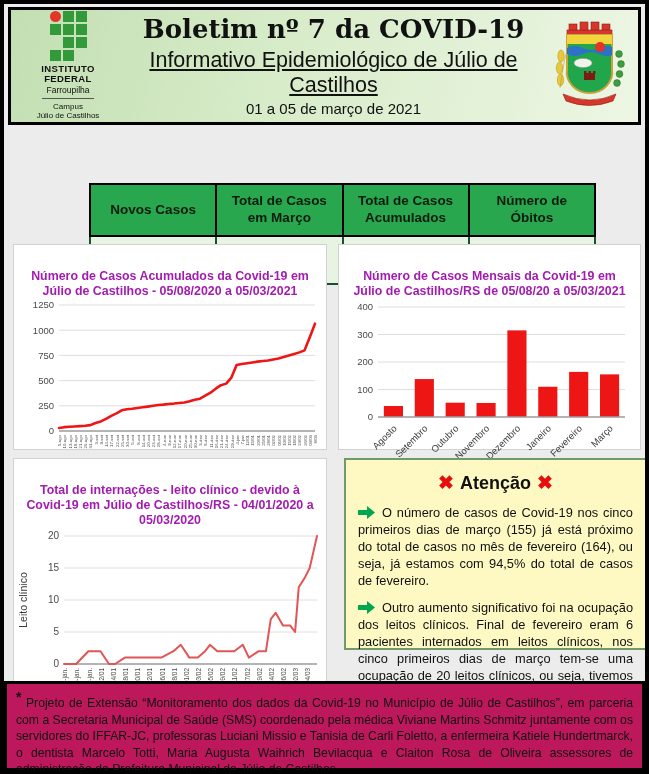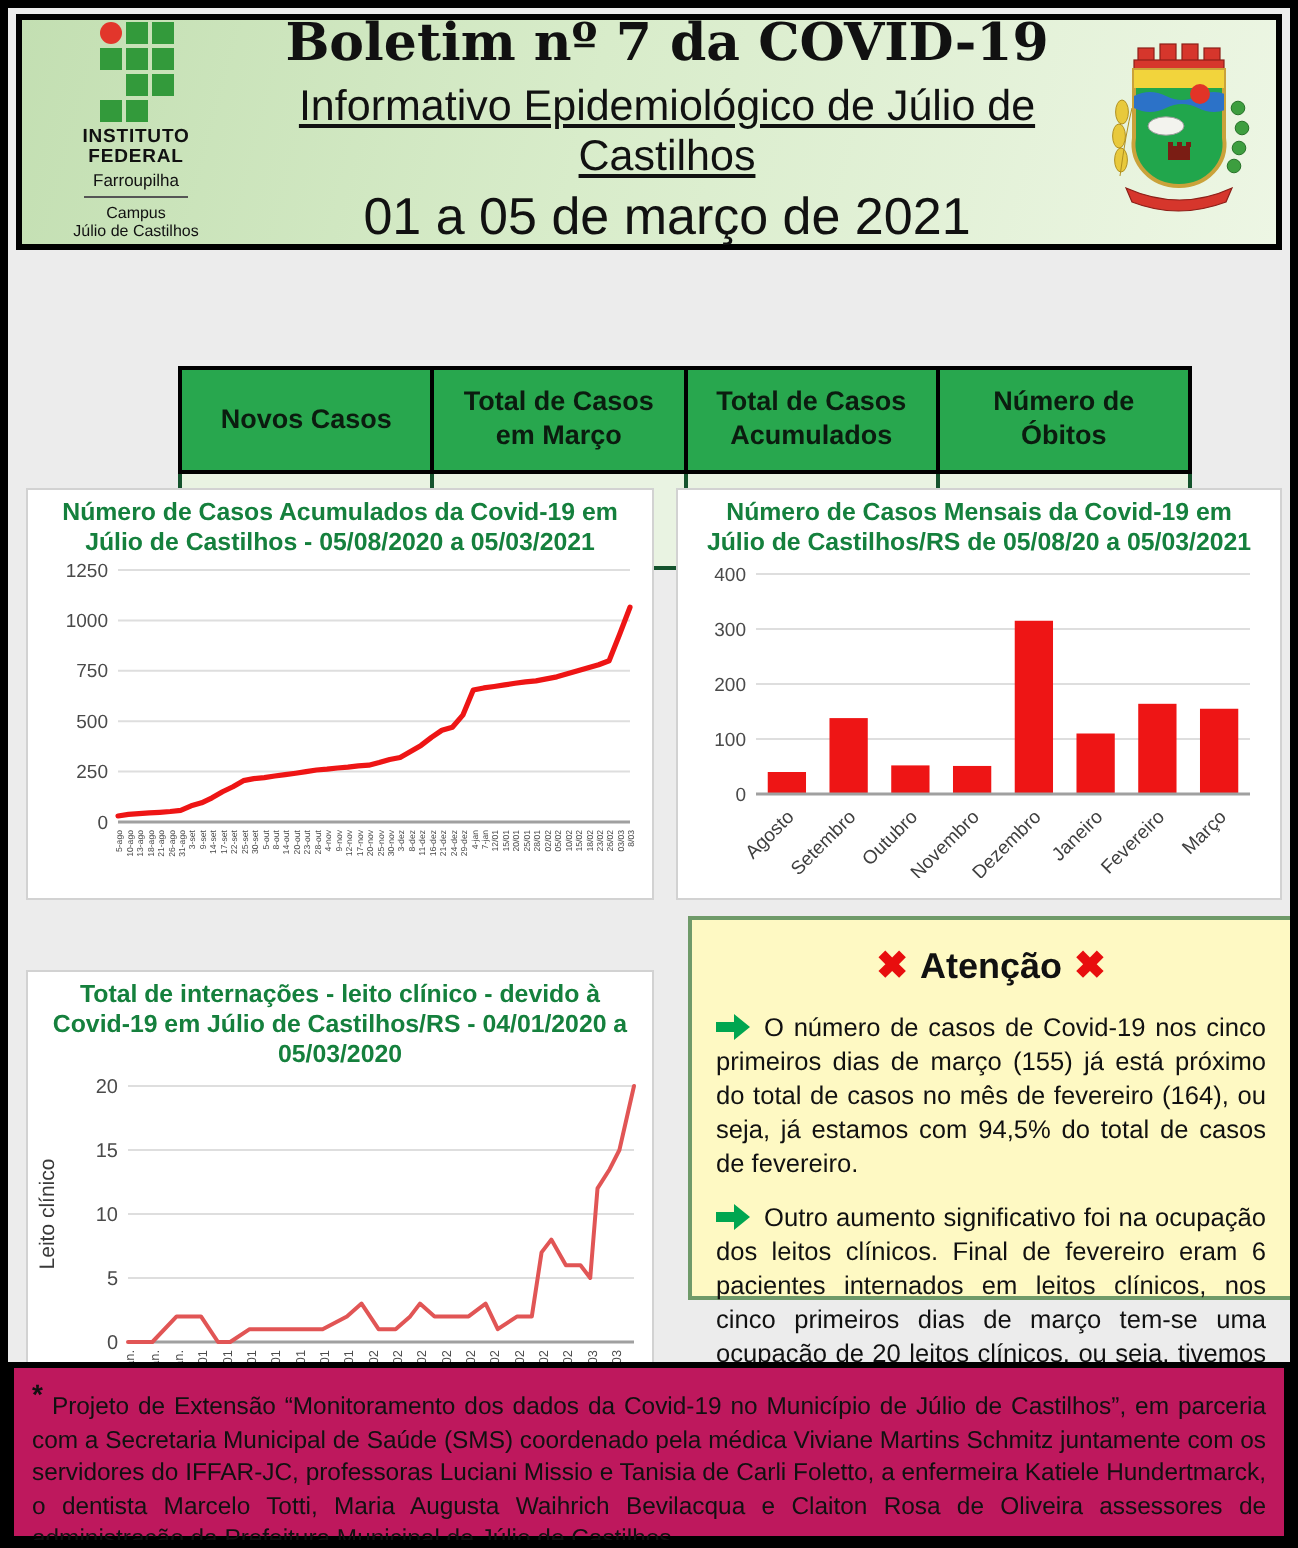--- a/index.html
+++ b/index.html
@@ -16,37 +16,37 @@
   .if-sq{background:#339a3b;}
   .if-sq.red{background:#e2362b;border-radius:50%;}
   .if-sq.empty{background:transparent;}
   .if-l1{font-size:9.5px;font-weight:bold;letter-spacing:.4px;line-height:1.05;}
   .if-l3{font-size:8.5px;margin-top:1px;}
   .if-div{width:52px;border-top:1px solid #555;margin:3px auto;}
   .if-l4{font-size:8px;line-height:1.2;}
   .header-titles{flex:1;text-align:center;}
   .h-title{font-family:"DejaVu Serif",serif;font-weight:bold;font-size:26px;line-height:1.1;}
   .h-sub{font-size:21.5px;margin-top:4px;line-height:1.15;text-decoration:underline;}
-  .h-date{font-size:26px;margin-top:2px;}
+  .h-date{font-size:15px;margin-top:2px;}
   .crest{width:76px;flex:none;text-align:center;}
 
   
   table.summary{position:absolute;left:85px;top:135px;width:507px;border-collapse:collapse;table-layout:fixed;margin-top:44px;}
   table.summary th{background:#28a74e;border:2px solid #000;font-size:13.5px;font-weight:bold;
     height:46px;padding:2px 6px;line-height:1.25;color:#062;color:#0b1c0f;}
   table.summary td{background:#e9f3e2;border:2px solid #14532d;font-size:26px;font-weight:bold;
     height:44px;text-align:center;}
 
   
   .card{position:absolute;background:#fff;border:1px solid #d2d2d2;box-sizing:border-box;}
   .card-acc{left:9px;top:240px;width:314px;height:206px;}
   .card-month{left:334px;top:240px;width:303px;height:206px;}
-  .card-int{left:9px;top:481px;width:314px;height:256px;}
+  .card-int{left:9px;top:454px;width:314px;height:256px;}
   .card-attn{left:340px;top:454px;width:303px;height:192px;background:#fef9c3;border:2px solid #6f9a69;}
-  .chart-title{font-size:12.4px;font-weight:bold;text-align:center;padding:4px 8px 0;line-height:1.2;color:#15803d;}
+  .chart-title{font-size:12.4px;font-weight:bold;text-align:center;padding:24px 8px 0;line-height:1.2;color:#a21caf;}
   .chart-svg{display:block;margin:0 auto;}
 
   
   .attn-title{text-align:center;font-size:18px;font-weight:bold;margin:11px 0 2px;}
   .attn-x{color:#e80e0e;font-size:19px;padding:0 6px;}
   .attn-p{margin:11px 12px 0;font-size:12.8px;text-align:justify;line-height:1.32;}
   .arrow-svg{vertical-align:-2px;margin-right:7px;}
 
   
   .footer-card{position:absolute;left:0;top:677px;width:641px;height:90px;box-sizing:border-box;

